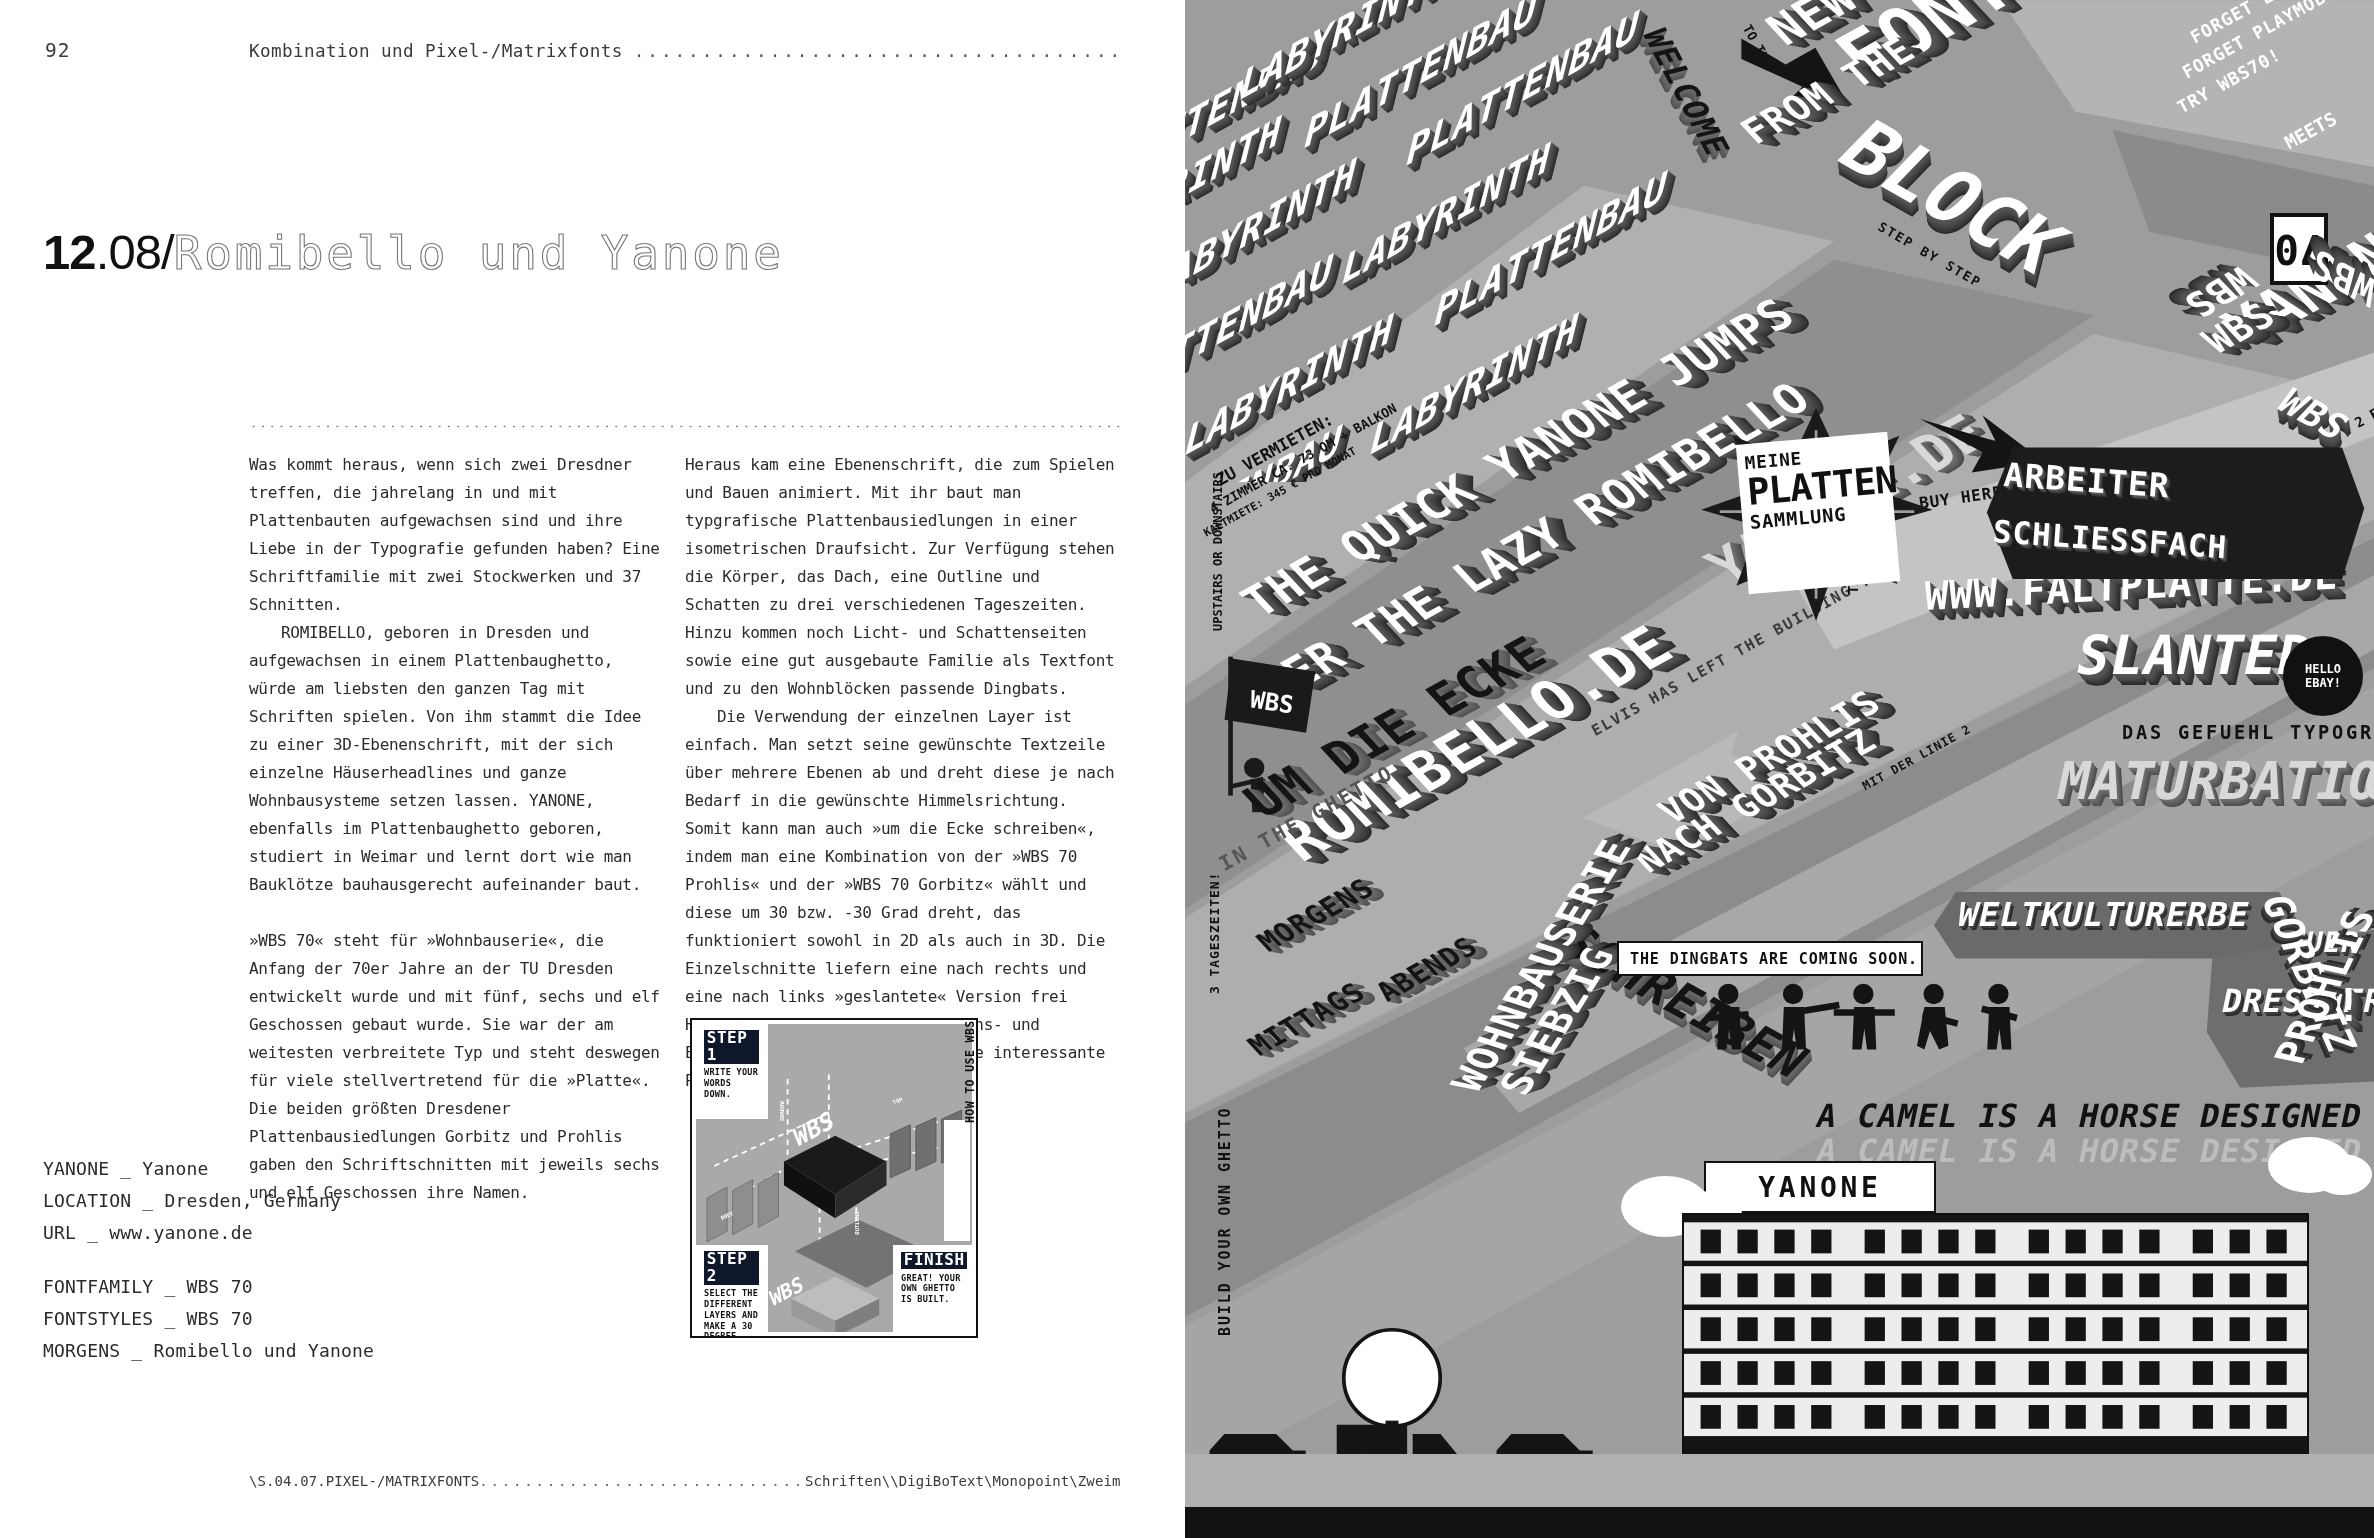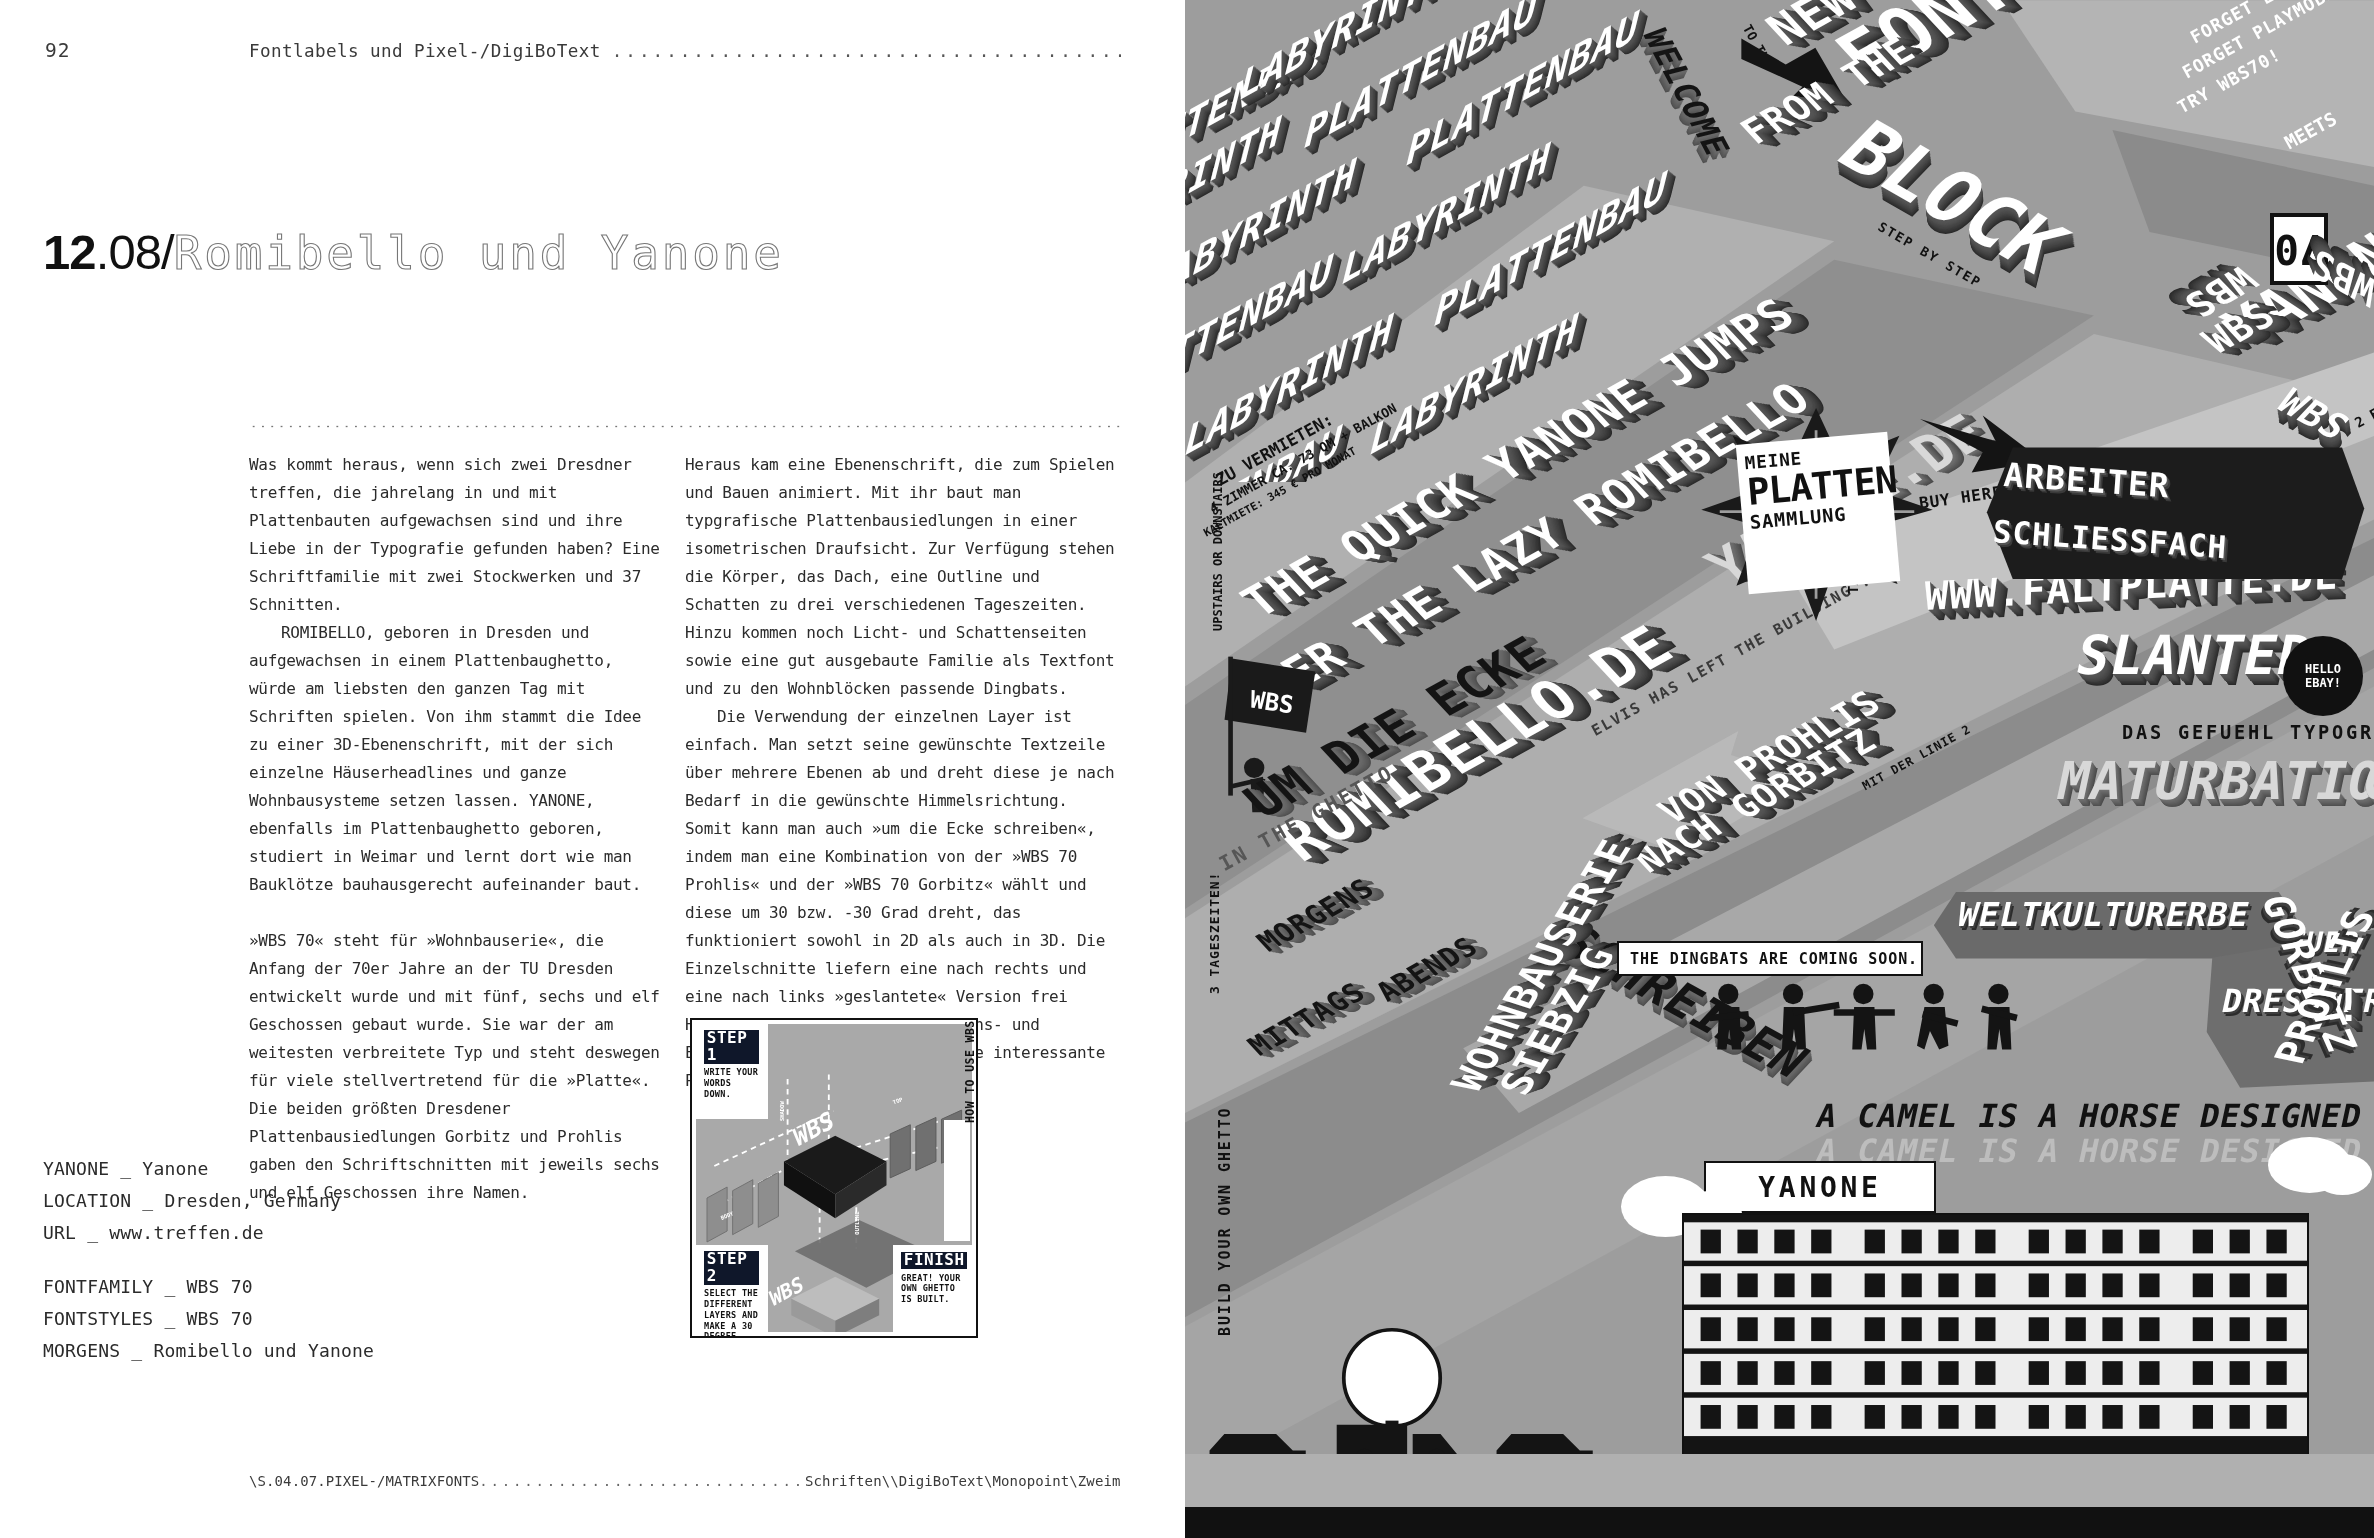--- a/index.html
+++ b/index.html
@@ -94,21 +94,21 @@
 </head>
 <body>
 
 <div class="spread">
 
   <div class="page-left">
 
     <div class="folio">92</div>
 
     <div class="runhead">
-      <span>Fontlabels und Pixel-/DigiBoText</span>
+      <span>Kombination und Pixel-/Matrixfonts</span>
       <span class="dots">................................................................................................</span>
     </div>
 
     <div class="title">
       <span class="num-bold">12</span><span class="num-reg">.08/</span><span class="outline">Romibello und Yanone</span>
     </div>
 
     <div class="rule"></div>
 
     <div class="col col-a">
@@ -121,21 +121,21 @@
       <p>Heraus kam eine Ebenenschrift, die zum Spielen und Bauen animiert. Mit ihr baut man typgrafische Plattenbausiedlungen in einer isometrischen Draufsicht. Zur Verfügung stehen die Körper, das Dach, eine Outline und Schatten zu drei verschiedenen Tageszeiten. Hinzu kommen noch Licht- und Schattenseiten sowie eine gut ausgebaute Familie als Textfont und zu den Wohnblöcken passende Dingbats.</p>
       <p class="ind">Die Verwendung der einzelnen Layer ist einfach. Man setzt seine gewünschte Textzeile über mehrere Ebenen ab und dreht diese je nach Bedarf in die gewünschte Himmelsrichtung. Somit kann man auch »um die Ecke schreiben«, indem man eine Kombination von der »WBS 70 Prohlis« und der »WBS 70 Gorbitz« wählt und diese um 30 bzw. -30 Grad dreht, das funktioniert sowohl in 2D als auch in 3D. Die Einzelschnitte liefern eine nach rechts und eine nach links »geslantete« Version frei Haus. Durch das Mischen der Sechs- und Elfgeschosser entstehen so viele interessante Plattenbauspielplätze.</p>
     </div>
 
     <div class="meta meta-1">
       <div><span>YANONE _</span>
         <span>Yanone</span></div>
       <div><span>LOCATION _</span>
         <span>Dresden, Germany</span></div>
       <div><span>URL _</span>
-        <span>www.treffen.de</span></div>
+        <span>www.yanone.de</span></div>
     </div>
 
     <div class="meta meta-2">
       <div><span>FONTFAMILY _</span>
         <span>WBS 70</span></div>
       <div><span>FONTSTYLES _</span>
         <span>WBS 70</span></div>
       <div><span>MORGENS _</span>
         <span>Romibello und Yanone</span></div>
     </div>

